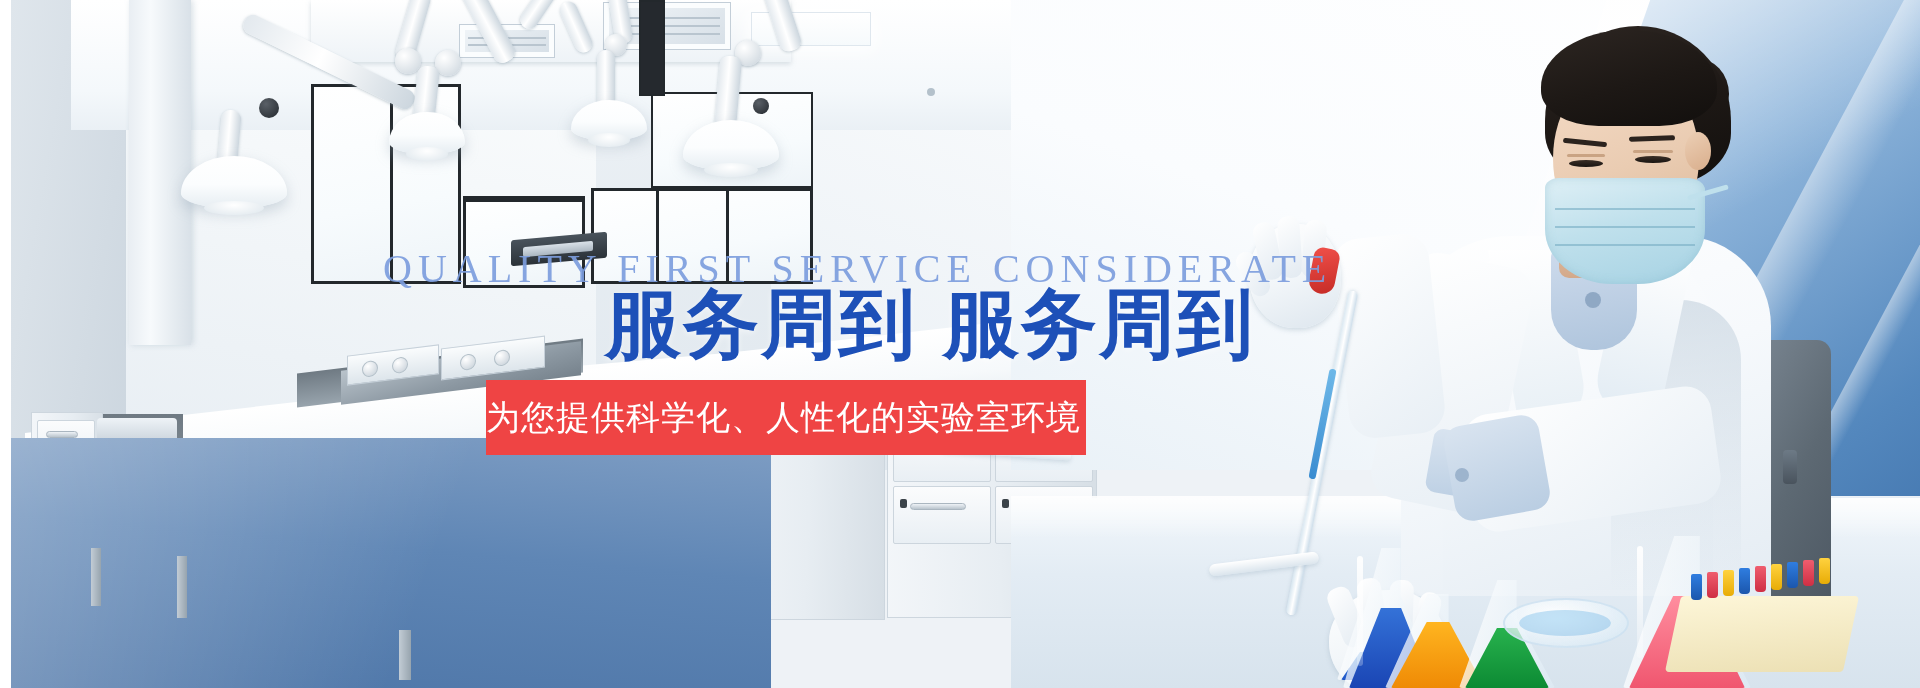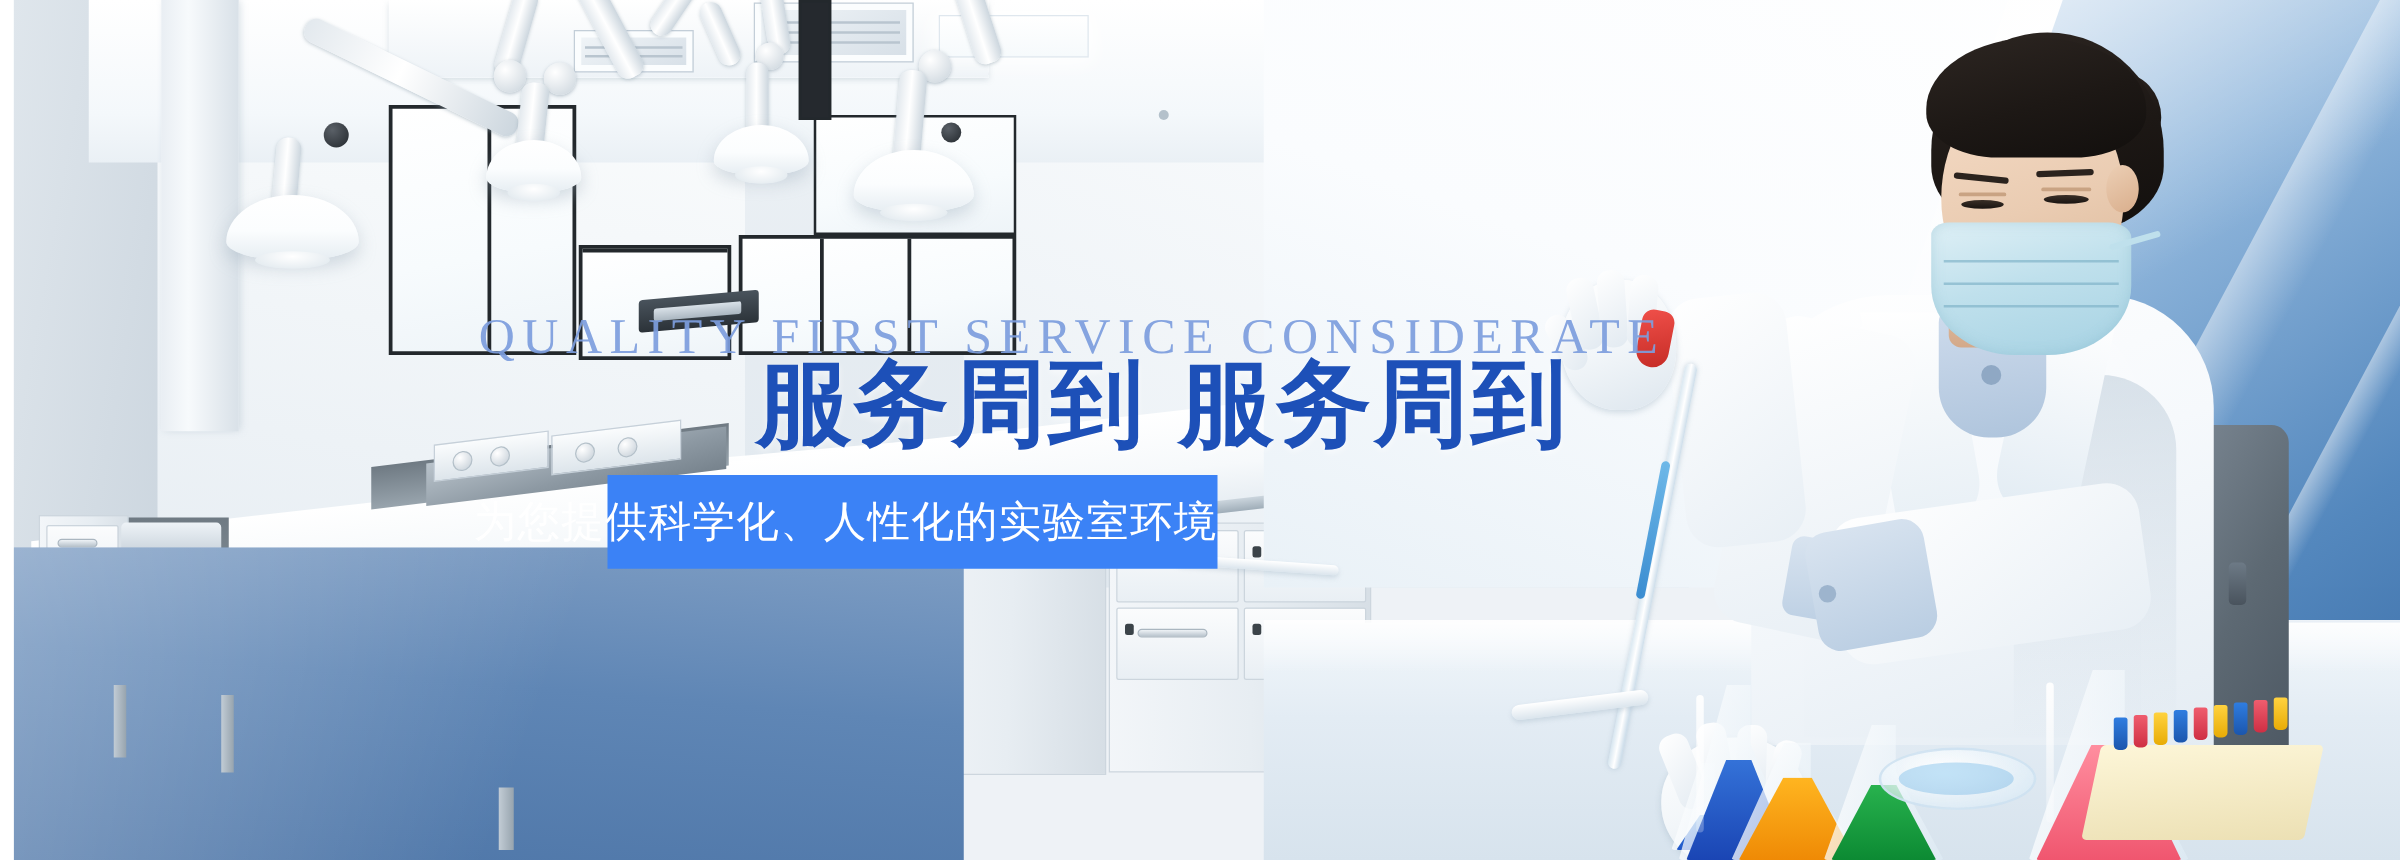--- a/index.html
+++ b/index.html
@@ -363,23 +363,23 @@
     font-family:"Liberation Sans", sans-serif;
     font-weight:bold; font-size:76px; line-height:1.08;
     letter-spacing:2px; color:#1d50b8;
     white-space:nowrap;
     text-shadow:0 2px 6px rgba(255,255,255,.55);
   }
   .headline-cn .gap { display:inline-block; width:26px; }
 
   .green-bar {
     position:absolute; left:475px; top:380px;
-    width:488px; height:75px;
-    background:#3b82f6;
-    display:flex; align-items:center; justify-content:flex-end;
+    width:600px; height:75px;
+    background:#ef4444;
+    display:flex; align-items:center; justify-content:flex-start;
   }
   .green-bar-text {
     font-family:"Liberation Sans", sans-serif;
     font-size:34px; letter-spacing:1px; color:#ffffff;
     white-space:nowrap;
   }
 </style>
 </head>
 <body>
 

